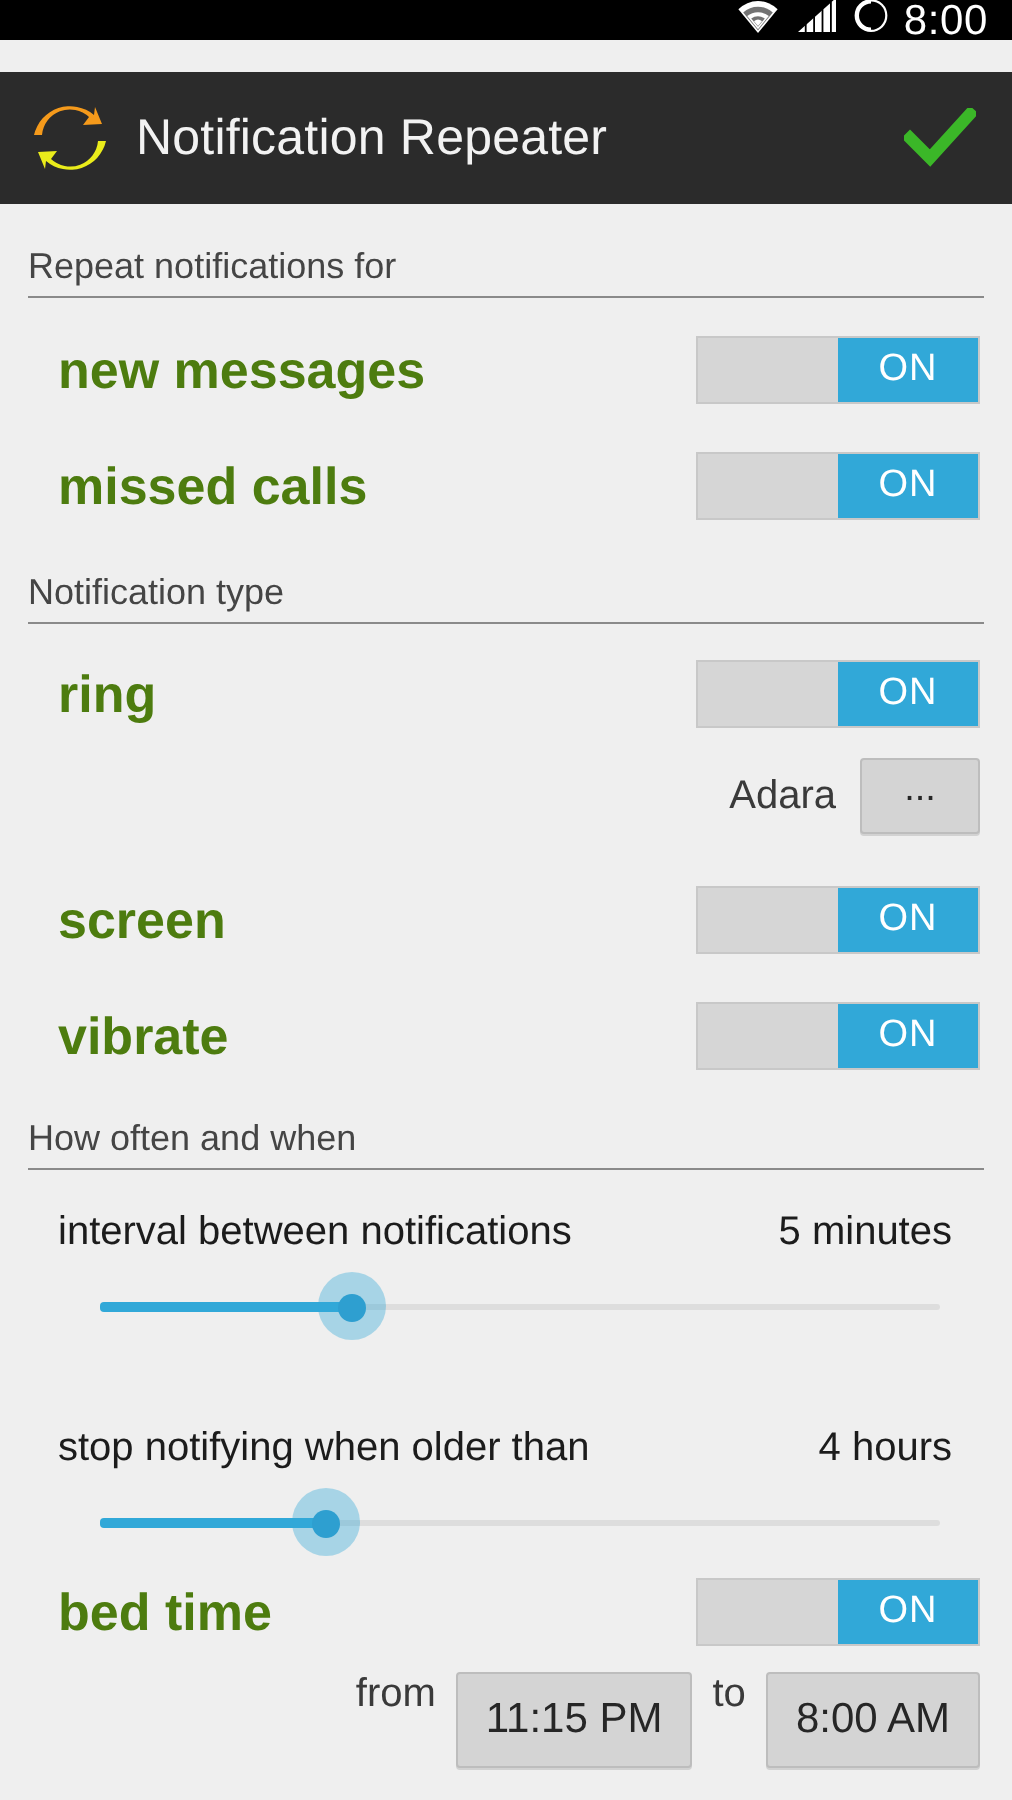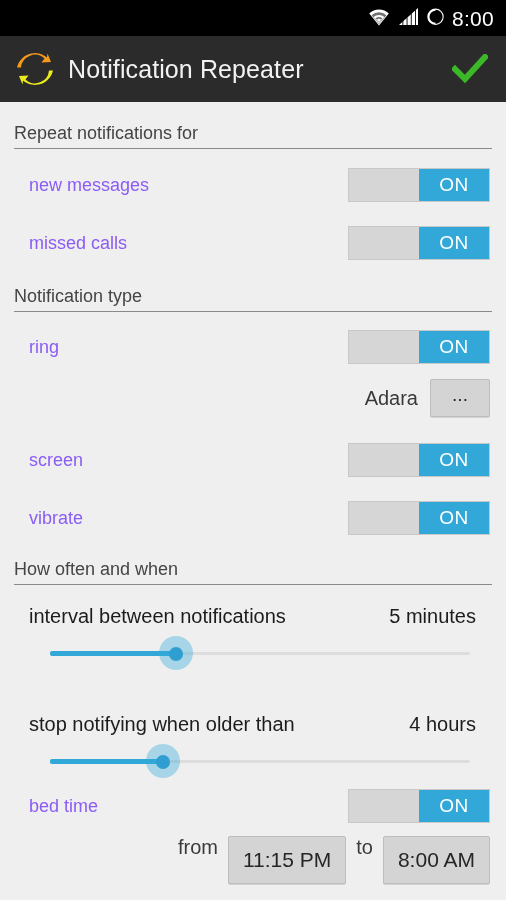--- a/index.html
+++ b/index.html
@@ -19,21 +19,21 @@
     width: 506px;
     height: 900px;
     background: #efefef;
   }
 
   
   .statusbar {
     position: absolute;
     top: 0; left: 0;
     width: 506px;
-    height: 36px;
+    height: 20px;
     background: #000000;
     display: flex;
     align-items: center;
     justify-content: flex-end;
     box-sizing: border-box;
     padding-right: 12px;
   }
   .sb-icons {
     display: flex;
     align-items: center;
@@ -110,24 +110,25 @@
   .row {
     position: absolute;
     left: 0;
     width: 506px;
     height: 34px;
   }
   .row-label {
     position: absolute;
     left: 29px;
     top: 0;
-    font-size: 18px;
-    color: #8b5cf6;
+    font-size: 26px;
+    color: #4d7c0f;
     line-height: 34px;
     white-space: nowrap;
+    font-weight: bold;
   }
 
   
   .switch {
     position: absolute;
     left: 348px;
     top: 0;
     width: 142px;
     height: 34px;
     background: #d6d6d6;

